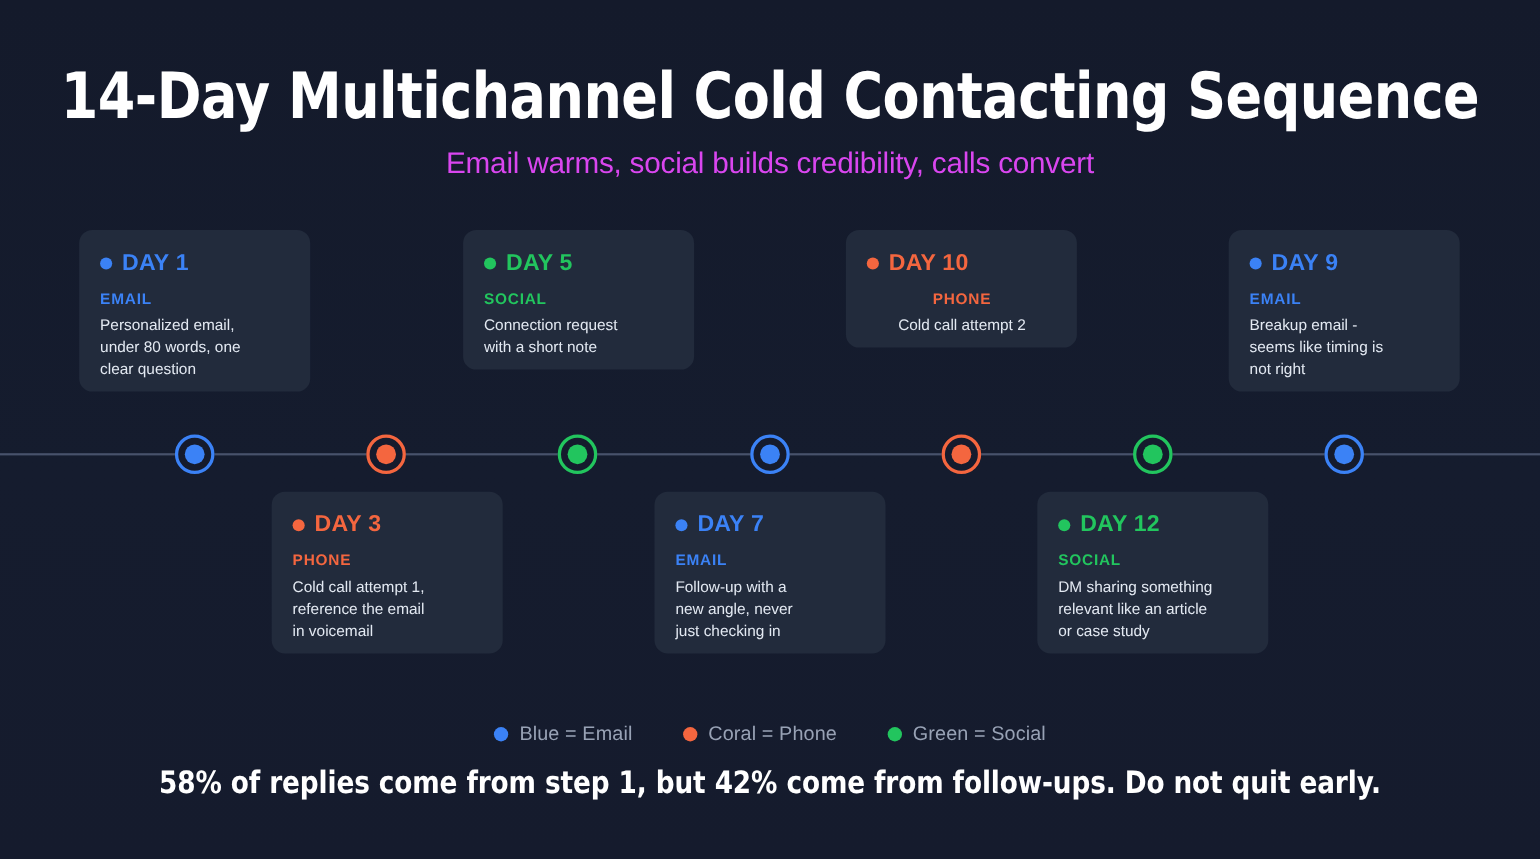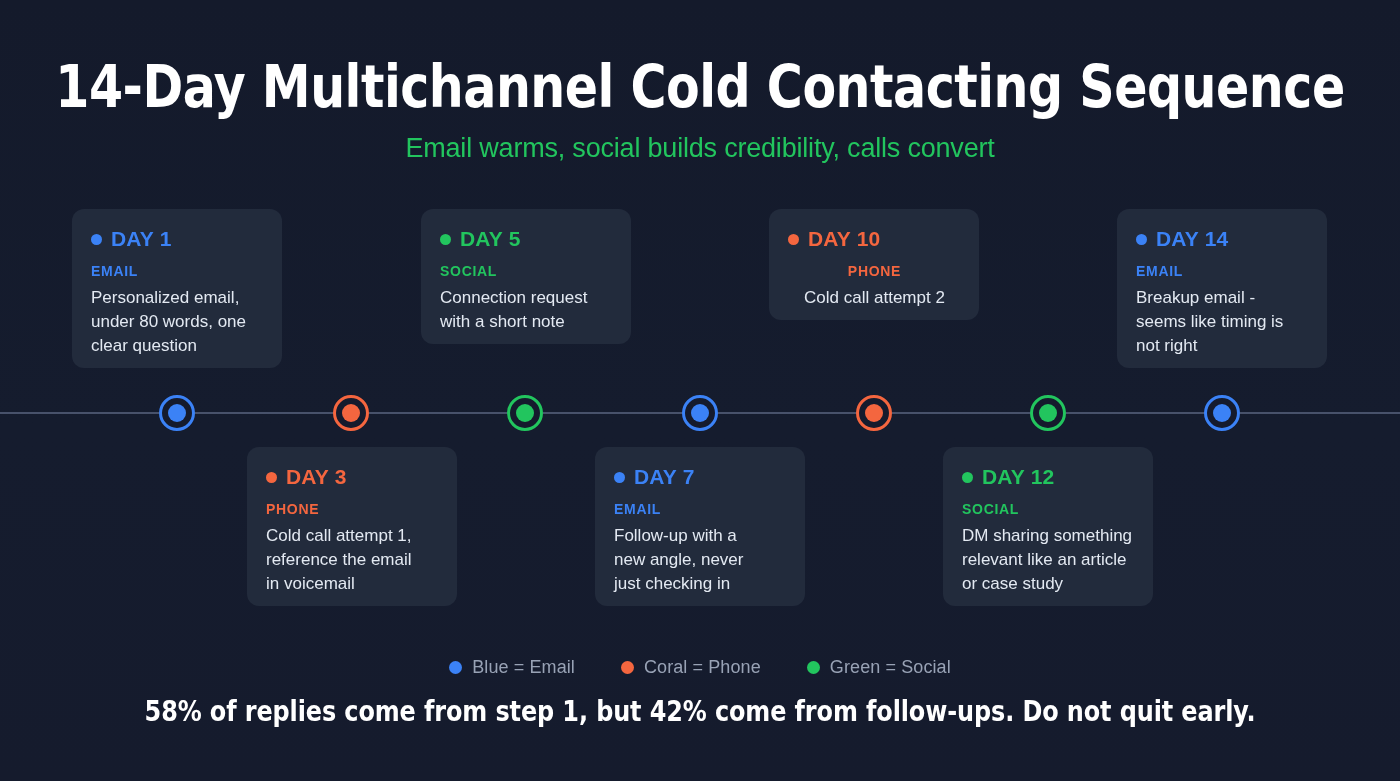--- a/index.html
+++ b/index.html
@@ -39,21 +39,21 @@
     letter-spacing: -0.5px;
     color: #ffffff;
     line-height: 1.08;
     transform: scaleX(0.94);
   }
 
   .subtitle {
     margin-top: 14px;
     font-size: 27px;
     font-weight: normal;
-    color: #22c55e;
+    color: #d946ef;
     letter-spacing: -0.2px;
   }
 
   
   .axis-line {
     position: absolute;
     left: 0;
     top: 412px;
     width: 1400px;
     height: 2px;
@@ -118,21 +118,21 @@
     white-space: nowrap;
   }
   .card-channel {
     font-size: 14px;
     font-weight: bold;
     letter-spacing: 0.7px;
     color: currentColor;
     margin-bottom: 7px;
   }
   .card-body {
-    font-size: 17px;
+    font-size: 14px;
     line-height: 1.42;
     color: #e3e9f2;
     white-space: nowrap;
   }
 
   
   .ch-email  { color: #3b82f6; }
   .ch-phone  { color: #f4663f; }
   .ch-social { color: #22c55e; }
 
@@ -267,21 +267,21 @@
         <div class="card-head ch-social">
           <span class="card-dot"></span>
           <span class="card-day">DAY 12</span>
         </div>
         <div class="card-channel ch-social">SOCIAL</div>
         <div class="card-body">DM sharing something<br>relevant like an article<br>or case study</div>
       </div>
       <div class="card top" style="left: 1117px;">
         <div class="card-head ch-email">
           <span class="card-dot"></span>
-          <span class="card-day">DAY 14</span>
+          <span class="card-day">DAY 9</span>
         </div>
         <div class="card-channel ch-email">EMAIL</div>
         <div class="card-body">Breakup email -<br>seems like timing is<br>not right</div>
       </div>
     </div>
 
   <div class="legend" id="legend-container">
       <div class="legend-item ch-email">
         <span class="legend-dot"></span>
         <span class="legend-label">Blue = Email</span>

